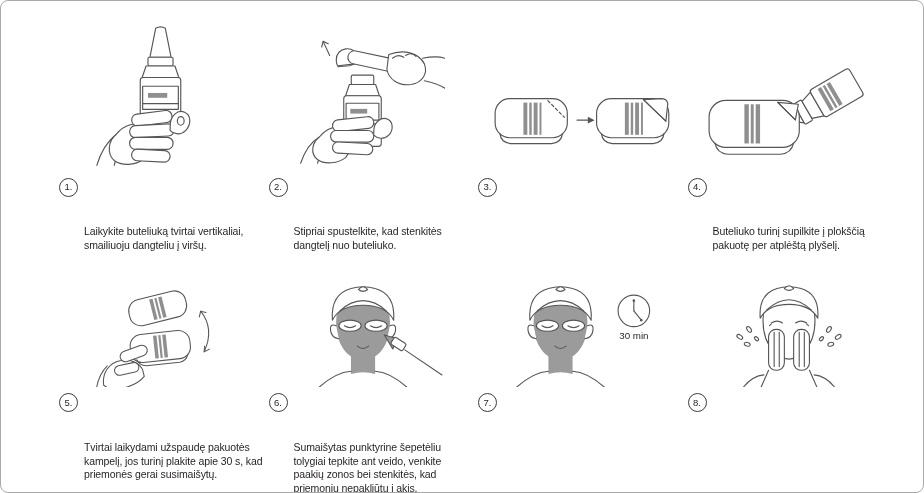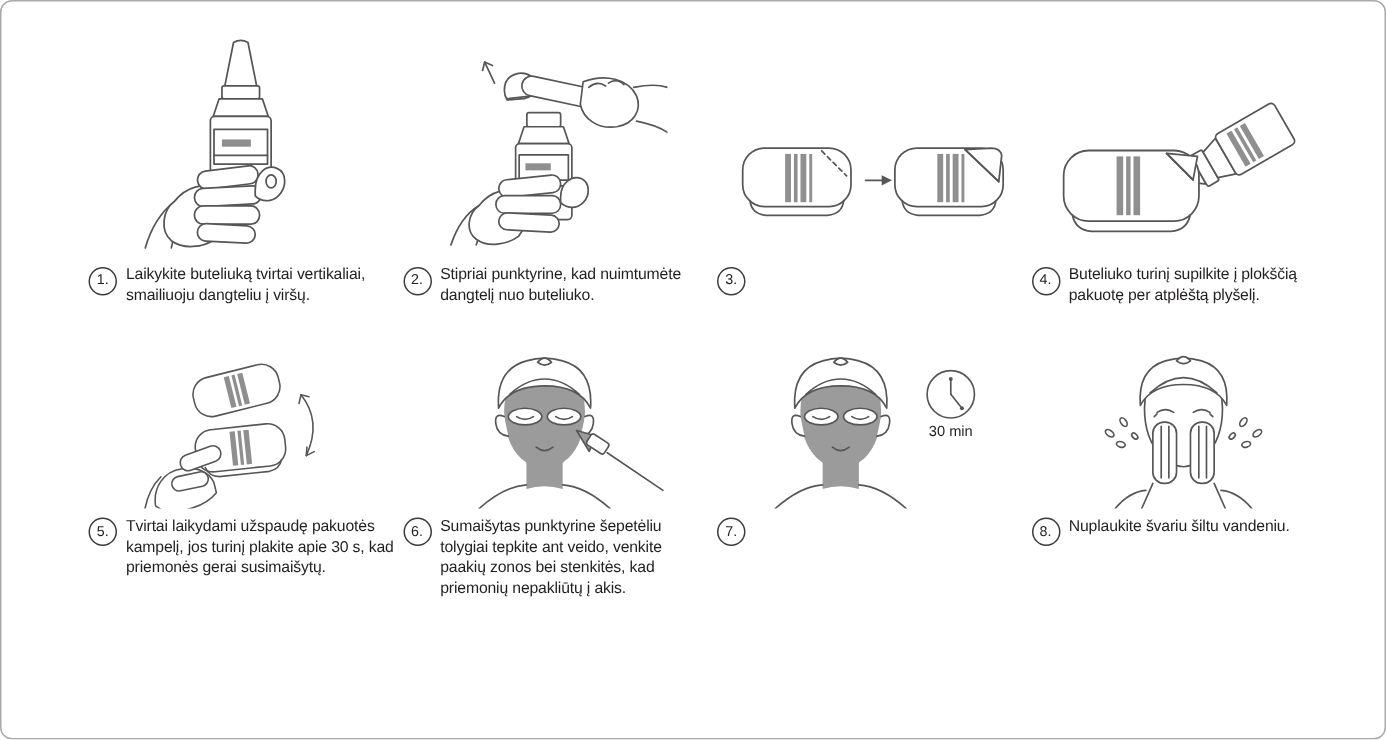--- a/index.html
+++ b/index.html
@@ -16,21 +16,21 @@
   .illus{display:flex;align-items:flex-end;justify-content:center;}
   .row1 .illus{height:158px;}
   .row2 .illus{height:104px;}
   .caption{display:flex;gap:6px;margin-top:10px;align-items:flex-start;}
   .row2 .caption{margin-top:6px;}
   .badge{
     width:17px;height:17px;flex:0 0 17px;border:1px solid #3c3c3c;border-radius:50%;
     display:flex;align-items:center;justify-content:center;
     font-size:9.5px;line-height:1;margin-top:0.5px;
   }
-  .cap-text{font-size:10.5px;line-height:1.32;letter-spacing:-0.1px;max-width:186px;}
+  .cap-text{font-size:10.5px;line-height:1.32;letter-spacing:-0.1px;max-width:186px;margin-top:48px;}
   
   .s {stroke:#565656;stroke-width:1.2;fill:none;stroke-linecap:round;stroke-linejoin:round;}
   .sw{stroke:#565656;stroke-width:1.2;fill:#ffffff;stroke-linecap:round;stroke-linejoin:round;}
   .sg{stroke:#565656;stroke-width:1.2;fill:#9b9b9b;stroke-linecap:round;stroke-linejoin:round;}
   .fg{fill:#9b9b9b;}
   .bar{fill:#8f8f8f;}
   .arr{fill:#565656;}
   svg text{font-family:"Liberation Sans",sans-serif;}
 </style>
 </head>
@@ -90,21 +90,21 @@
             <path class="s" d="M24 152 C26 144 30 137 36 132"></path>
             <path class="sw" d="M26 124 C18 130 16 142 24 148 C32 154 46 152 54 146 L58 140 L58 116 C46 110 34 114 26 124 Z"></path>
             <rect class="sw" x="40" y="104" width="44" height="12.5" rx="6" transform="rotate(-6 62 110)"></rect>
             <rect class="sw" x="38" y="117" width="46" height="12.5" rx="6"></rect>
             <rect class="sw" x="40" y="130" width="43" height="12" rx="6" transform="rotate(3 60 136)"></rect>
             <path class="sw" d="M84 118 C84 108 92 102 99 105 C105 108 105 117 100 122 C95 127 88 126 84 122 Z"></path>
           </svg>
         </div>
         <div class="caption">
           <span class="badge">2.</span>
-          <span class="cap-text">Stipriai punktyrine, kad nuimtumėte dangtelį nuo buteliuko.</span>
+          <span class="cap-text">Stipriai spustelkite, kad stenkitės dangtelį nuo buteliuko.</span>
         </div>
       </div>
 
       <div class="step">
         <div class="illus">
           <svg width="186" height="80" viewBox="0 0 190 82">
             <rect class="sw" x="8" y="12" width="74" height="40" rx="15"></rect>
             <path class="s" d="M13 48 q1 9 11 10 h42 q10 -1 11 -10"></path>
             <rect class="bar" x="37" y="16" width="4" height="33"></rect>
             <rect class="bar" x="43" y="16" width="2.5" height="33"></rect>
@@ -273,19 +273,18 @@
             <g>
               <ellipse class="s" cx="118" cy="50" rx="2" ry="3.5" transform="rotate(35 118 50)"></ellipse>
               <ellipse class="s" cx="128" cy="58" rx="2" ry="3.5" transform="rotate(55 128 58)"></ellipse>
               <ellipse class="s" cx="120" cy="66" rx="2" ry="3.2" transform="rotate(75 120 66)"></ellipse>
               <ellipse class="s" cx="110" cy="60" rx="1.6" ry="2.6" transform="rotate(45 110 60)"></ellipse>
             </g>
           </svg>
         </div>
         <div class="caption">
           <span class="badge">8.</span>
-          <span class="cap-text">Nuplaukite švariu šiltu vandeniu.</span>
         </div>
       </div>
     </div>
 
   </div>
 </div>
 
 </body></html>

